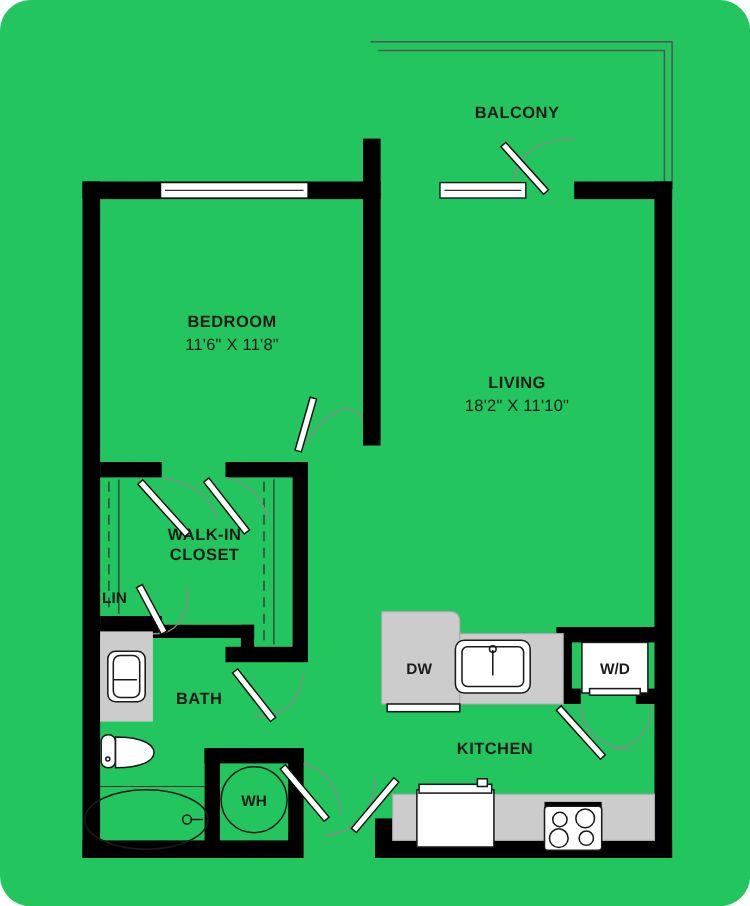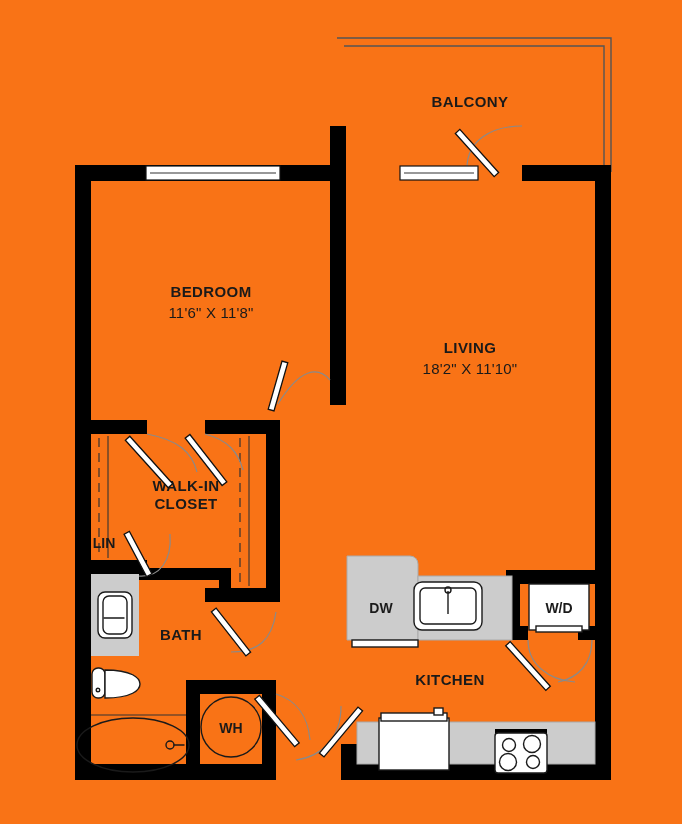--- a/index.html
+++ b/index.html
@@ -11,21 +11,22 @@
   body {
     width: 682px;
     height: 824px;
     font-family: "Liberation Sans", sans-serif;
     overflow: hidden;
   }
   #floorplan-root {
     position: relative;
     width: 682px;
     height: 824px;
-    background: #f97316;
+    background: #22c55e;
+    border-radius: 28px;
   }
   svg.plan {
     display: block;
     width: 682px;
     height: 824px;
   }
   .room-label {
     font-family: "Liberation Sans", sans-serif;
     font-weight: bold;
     fill: #1a1a1a;

